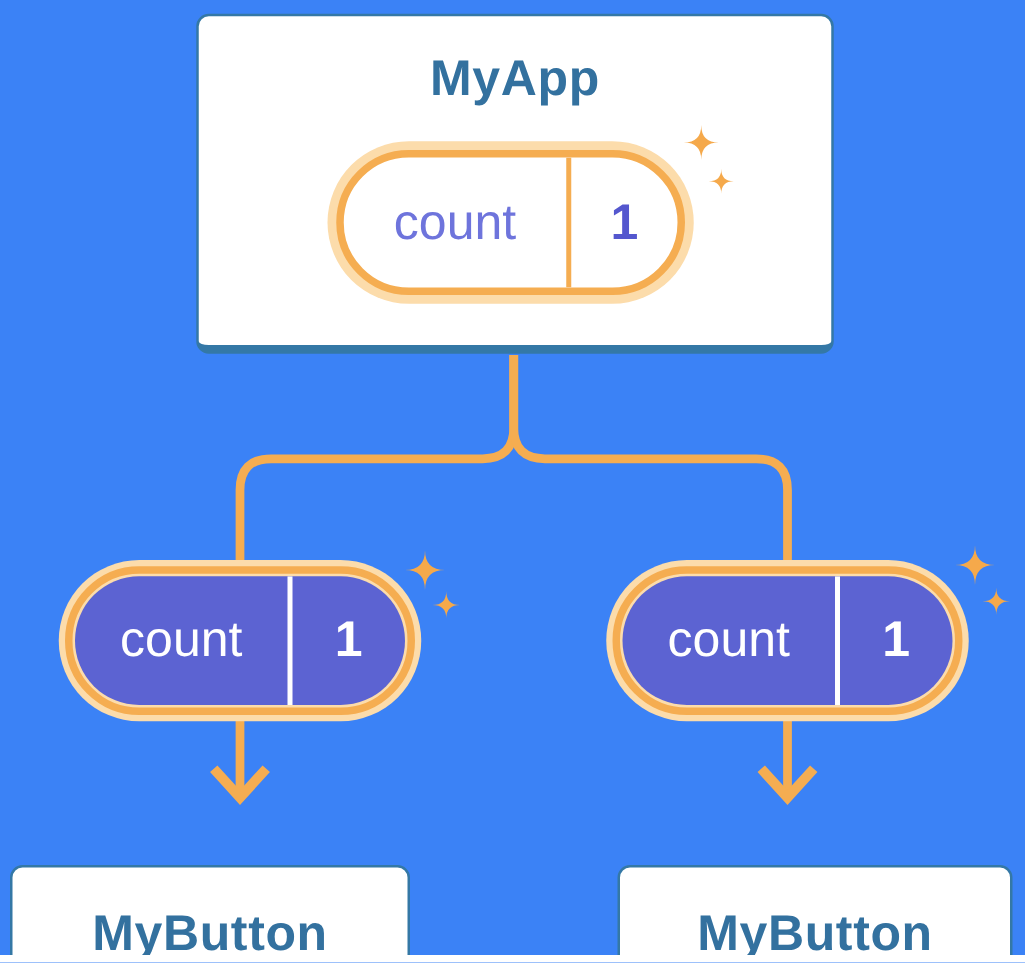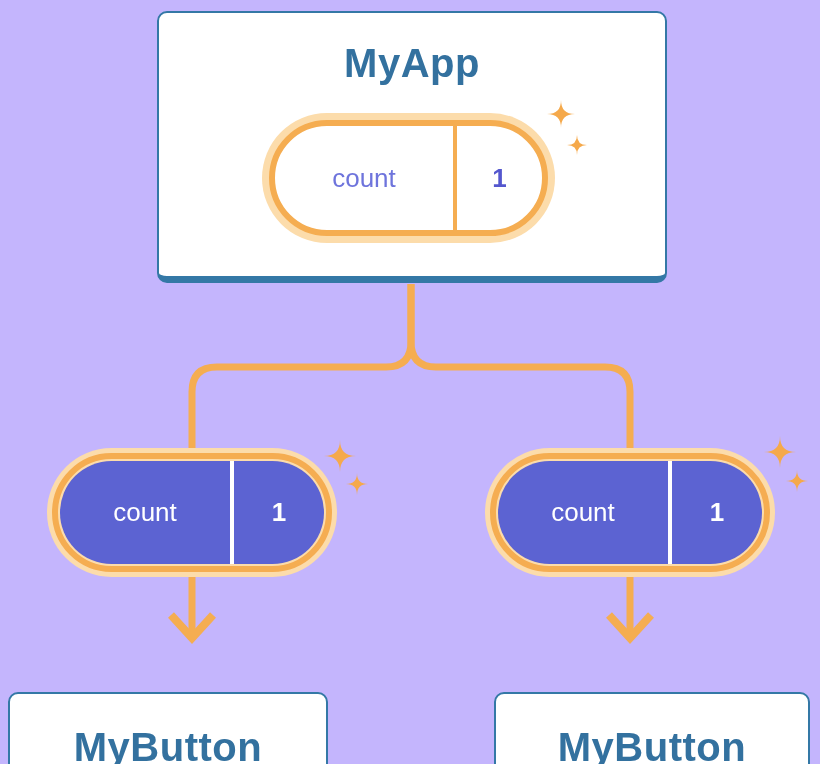--- a/index.html
+++ b/index.html
@@ -13,21 +13,21 @@
     --sparkle: #F5A94B;
   }
   * { margin: 0; padding: 0; box-sizing: border-box; }
   html, body { background: #ffffff; }
   body { font-family: "Liberation Sans", "DejaVu Sans", sans-serif; }
 
   .canvas {
     position: relative;
     width: 820px;
     height: 764px;
-    background: #c4b5fd;
+    background: #3b82f6;
     overflow: hidden;
   }
 
   svg.connectors {
     position: absolute;
     left: 0; top: 0;
     width: 820px; height: 770px;
     z-index: 1;
   }
   .conn {
@@ -74,21 +74,21 @@
     border-radius: 999px;
     background: #ffffff;
     display: flex;
     align-items: stretch;
     overflow: hidden;
   }
   .cell {
     display: flex;
     align-items: center;
     justify-content: center;
-    font-size: 26px;
+    font-size: 40px;
   }
   .light .cell.label { width: 178px; color: var(--label_text); font-weight: 400; }
   .light .cell.value { flex: 1; color: var(--value_text); font-weight: 700; }
   .light .pill-divider { width: 4px; background: var(--connector); }
 
   .pill.dark { width: 290px; height: 129px; padding: 5px; }
   .pill.dark.left  { left: 47px;  top: 448px; }
   .pill.dark.right { left: 485px; top: 448px; }
   .dark-mid {
     width: 100%; height: 100%;

